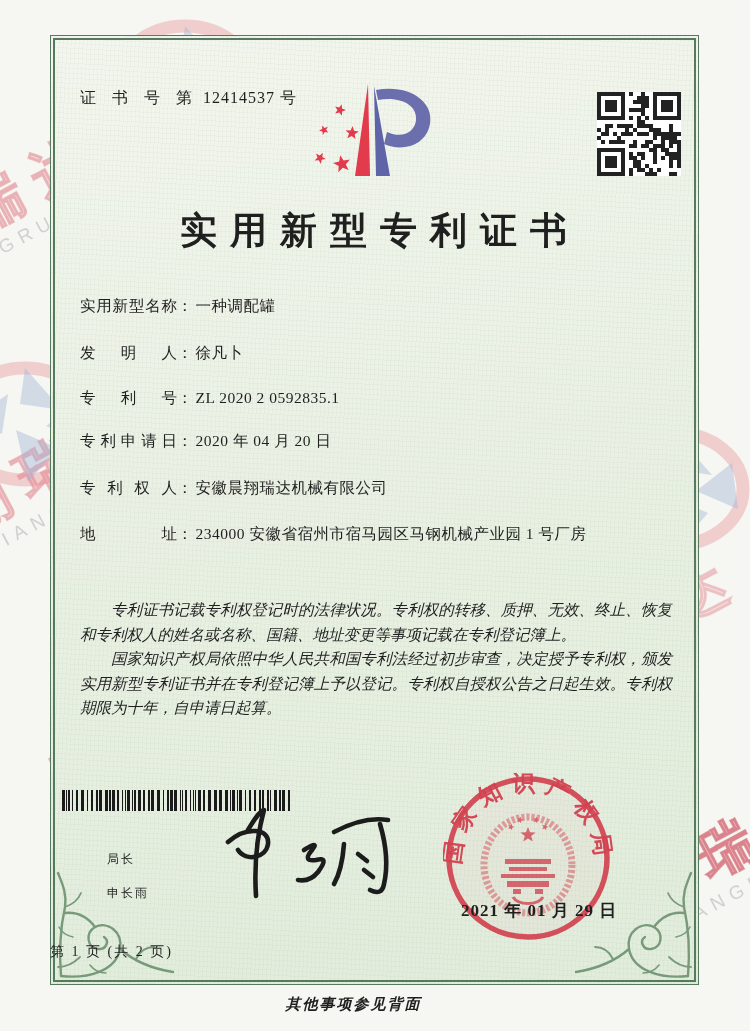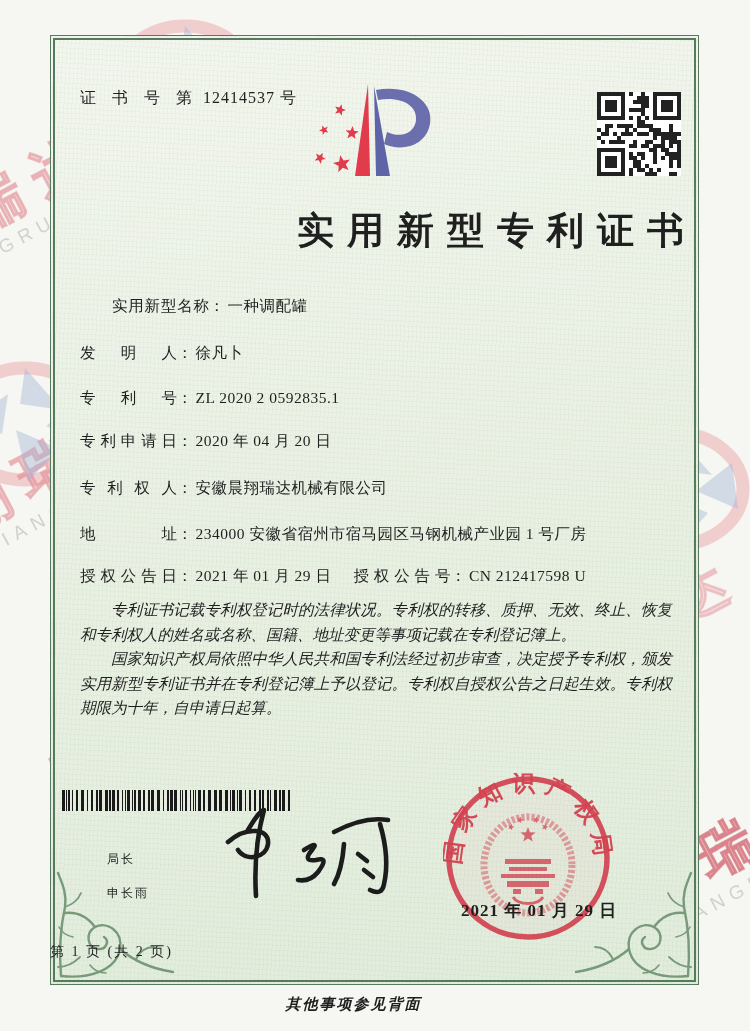--- a/index.html
+++ b/index.html
@@ -23,21 +23,21 @@
   .flourish{position:absolute;bottom:3px;z-index:3;}
   .flourish.right{right:3px;}
   .flourish.left{left:3px;transform:scaleX(-1);}
 
   
   .content{position:absolute;inset:0;z-index:4;}
   .certno{position:absolute;left:80px;top:88px;font-size:16px;letter-spacing:1px;}
   .certno .sp{letter-spacing:6px;}
   .logo{position:absolute;left:310px;top:76px;}
   .qr{position:absolute;left:597px;top:92px;}
-  .title{position:absolute;left:50px;top:206px;width:647px;text-align:right;font-size:37px;font-weight:bold;letter-spacing:13px;text-indent:13px;}
+  .title{position:absolute;left:50px;top:206px;width:647px;text-align:center;font-size:37px;font-weight:bold;letter-spacing:13px;text-indent:13px;}
   .row{position:absolute;left:80px;white-space:nowrap;font-size:15.5px;}
   .flabel{display:inline-block;width:97px;text-align:justify;text-align-last:justify;-moz-text-align-last:justify;vertical-align:bottom;}
   .fvalue{margin-left:3px;letter-spacing:0.5px;}
   .gap{display:inline-block;width:22px;}
   .paras{position:absolute;left:80px;top:598px;width:592px;font-size:15.5px;line-height:24.5px;text-align:justify;font-style:italic;}
   .paras p{margin:0;text-indent:2em;}
   .barcode{position:absolute;left:62px;top:790px;}
   .signer{position:absolute;left:107px;top:842px;font-size:12px;letter-spacing:2px;line-height:34px;}
   .signature{position:absolute;left:212px;top:798px;z-index:5;}
   .seal{position:absolute;left:443px;top:773px;z-index:5;}
@@ -279,40 +279,37 @@
           <rect x="60" y="4" width="20" height="20" fill="#fff"></rect>
           <rect x="64" y="8" width="12" height="12"></rect>
           <rect x="0" y="56" width="28" height="28"></rect>
           <rect x="4" y="60" width="20" height="20" fill="#fff"></rect>
           <rect x="8" y="64" width="12" height="12"></rect>
         </g>
     </svg>
 
     <div class="title">实用新型专利证书</div>
 
-    <div class="row" style="top:296px;margin-left:32px;">
+    <div class="row" style="top:296px;">
       <span class="flabel">实用新型名称</span><span>：</span><span class="fvalue">一种调配罐</span>
     </div>
     <div class="row" style="top:343px;">
       <span class="flabel">发明人</span><span>：</span><span class="fvalue">徐凡卜</span>
     </div>
     <div class="row" style="top:388px;">
       <span class="flabel">专利号</span><span>：</span><span class="fvalue">ZL 2020 2 0592835.1</span>
     </div>
     <div class="row" style="top:431px;">
       <span class="flabel">专利申请日</span><span>：</span><span class="fvalue">2020 年 04 月 20 日</span>
     </div>
     <div class="row" style="top:478px;">
       <span class="flabel">专利权人</span><span>：</span><span class="fvalue">安徽晨翔瑞达机械有限公司</span>
     </div>
     <div class="row" style="top:524px;">
       <span class="flabel">地址</span><span>：</span><span class="fvalue">234000 安徽省宿州市宿马园区马钢机械产业园 1 号厂房</span>
-    </div>
-    <div class="row" style="top:566px;">
-      <span class="flabel">授权公告日</span><span>：</span><span class="fvalue">2021 年 01 月 29 日</span><span class="gap"></span><span class="flabel">授权公告号</span><span>：</span><span class="fvalue">CN 212417598 U</span>
     </div>
 
     <div class="paras">
       <p>专利证书记载专利权登记时的法律状况。专利权的转移、质押、无效、终止、恢复和专利权人的姓名或名称、国籍、地址变更等事项记载在专利登记簿上。</p>
       <p>国家知识产权局依照中华人民共和国专利法经过初步审查，决定授予专利权，颁发实用新型专利证书并在专利登记簿上予以登记。专利权自授权公告之日起生效。专利权期限为十年，自申请日起算。</p>
     </div>
 
     <svg class="barcode" width="228" height="21" viewBox="0 0 228 21">
       <g id="barcodeBars" fill="#1a1a1a">
           <rect x="0" y="0" width="3" height="21"></rect>

